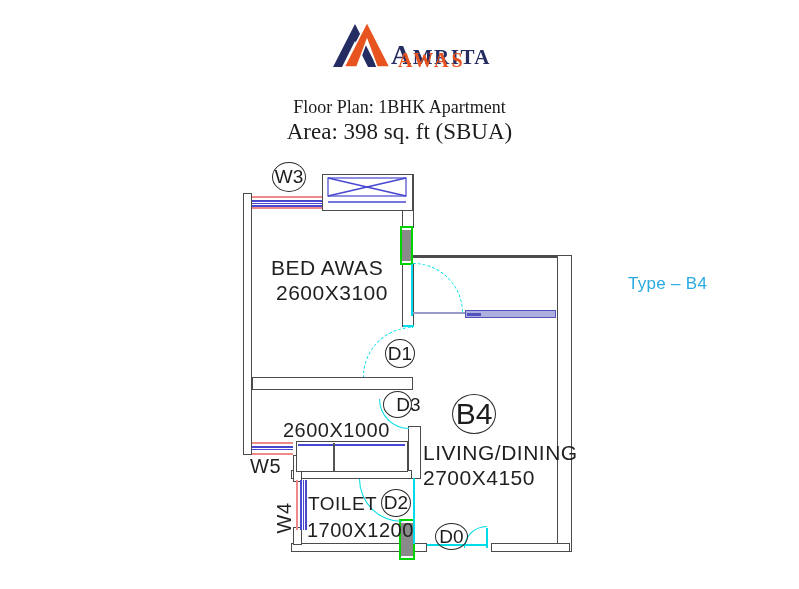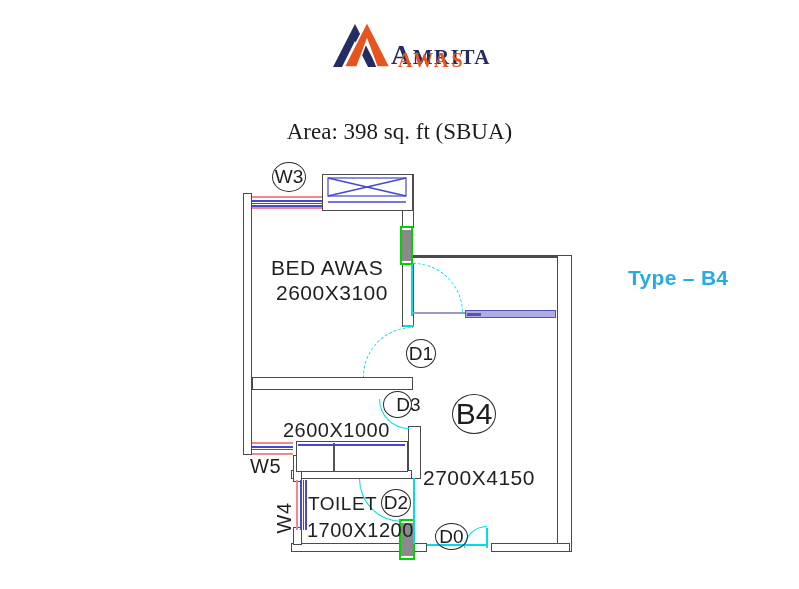--- a/index.html
+++ b/index.html
@@ -37,36 +37,37 @@
 
   
   .marker { background:var(--marker-gray,#8a8a8a); border:2.5px solid var(--marker-green,#00d400);
             box-shadow: inset 0 2px 0 #fff, inset 0 -2px 0 #fff; }
 
   
   .lblc { border:1.5px solid #2b2b2b; border-radius:50%; background:transparent;
           display:flex; align-items:center; justify-content:center;
           font-size:19px; color:#1c1c1c; }
   .room { color:#1f1f1f; letter-spacing:0.5px; white-space:nowrap; }
-  .type-label { color:var(--type-blue,#29abe2); font-size:21px; letter-spacing:0.3px; font-weight:700; }
+  .type-label { color:var(--type-blue,#29abe2); font-size:17px; letter-spacing:0.3px; font-weight:400;margin-top:8px; }
 </style>
 </head>
 <body>
 
 <div class="stage">
 
   <div class="abs" style="left:330px; top:21px; width:60px; height:46px;">
     <svg width="60" height="46" viewBox="0 0 60 46">
       <path d="M25,3 L47,46 L38,46 L25,20 L12,46 L3,46 Z" fill="#252c62"></path>
       <path d="M37,1 L60,46 L47,46 L37,19 L27,46 L14,46 Z" fill="#e8541f" stroke="#ffffff" stroke-width="1.6"></path>
     </svg>
   </div>
   <div class="abs brand-primary" style="left:391px; top:26px;">AMRITA</div>
   <div class="abs brand-secondary" style="left:398px; top:49px;">AWAS</div>
 
+  <div class="abs plan-title" style="left:0; top:97px;">Floor Plan: 1BHK Apartment</div>
   <div class="abs plan-subtitle" style="left:0; top:119px;">Area: 398 sq. ft (SBUA)</div>
 
   <div class="abs wall" style="left:243px; top:193px; width:9px;  height:262px;"></div>
   <div class="abs wall" style="left:252px; top:377px; width:161px; height:13px;"></div>
   <div class="abs wall" style="left:402px; top:174px; width:12px; height:54px;"></div>
   <div class="abs wall" style="left:402px; top:263px; width:12px; height:64px;"></div>
   <div class="abs wall" style="left:408px; top:426px; width:13px; height:53px;"></div>
   <div class="abs wall-solid" style="left:413px; top:255px; width:157px; height:3px;"></div>
   <div class="abs wall" style="left:557px; top:255px; width:15px; height:297px;"></div>
   <div class="abs wall" style="left:491px; top:543px; width:79px; height:9px;"></div>
@@ -123,29 +124,30 @@
   <div class="abs cyan" style="left:486px; top:528px; width:2px; height:20px;"></div>
   <div class="abs cyan" style="left:403px; top:325px; width:11px; height:2px;"></div>
 
   <div class="abs arc tr dashed" style="left:413px; top:263px; width:50px; height:50px;"></div>
   <div class="abs arc tl dashed" style="left:363px; top:327px; width:50px; height:50px;"></div>
   <div class="abs arc bl" style="left:379px; top:399px; width:30px; height:30px;"></div>
   <div class="abs arc bl" style="left:359px; top:479px; width:43px; height:43px;"></div>
   <div class="abs arc tl" style="left:464px; top:526px; width:23px; height:22px;"></div>
 
   <div class="abs lblc" style="left:272px; top:162px; width:34px; height:30px;">W3</div>
-  <div class="abs lblc" style="left:406px; top:339px; width:30px; height:29px;">D1</div>
+  <div class="abs lblc" style="left:385px; top:339px; width:30px; height:29px;">D1</div>
   <div class="abs lblc" style="left:383px; top:391px; width:29px; height:27px;padding-left:22px;">D3</div>
   <div class="abs lblc" style="left:452px; top:394px; width:44px; height:40px; font-size:30px;">B4</div>
   <div class="abs lblc" style="left:381px; top:489px; width:30px; height:28px;">D2</div>
   <div class="abs lblc" style="left:435px; top:523px; width:33px; height:27px;">D0</div>
 
   <div class="abs room" style="left:271px; top:256px; font-size:21px;">BED AWAS</div>
   <div class="abs room" style="left:276px; top:281px; font-size:21px;">2600X3100</div>
   <div class="abs room" style="left:283px; top:419px; font-size:20px;">2600X1000</div>
+  <div class="abs room" style="left:423px; top:441px; font-size:21px;">LIVING/DINING</div>
   <div class="abs room" style="left:423px; top:466px; font-size:21px;">2700X4150</div>
   <div class="abs room" style="left:308px; top:493px; font-size:19px;">TOILET</div>
   <div class="abs room" style="left:307px; top:519px; font-size:20px;">1700X1200</div>
 
   <div class="abs room" style="left:250px; top:455px; font-size:20px;">W5</div>
   <div class="abs room" style="left:262px; top:500px; width:44px; font-size:20px; transform:rotate(-90deg);">W4</div>
 
   <div class="abs type-label" style="left:628px; top:266px;">Type – B4</div>
 
 </div>

